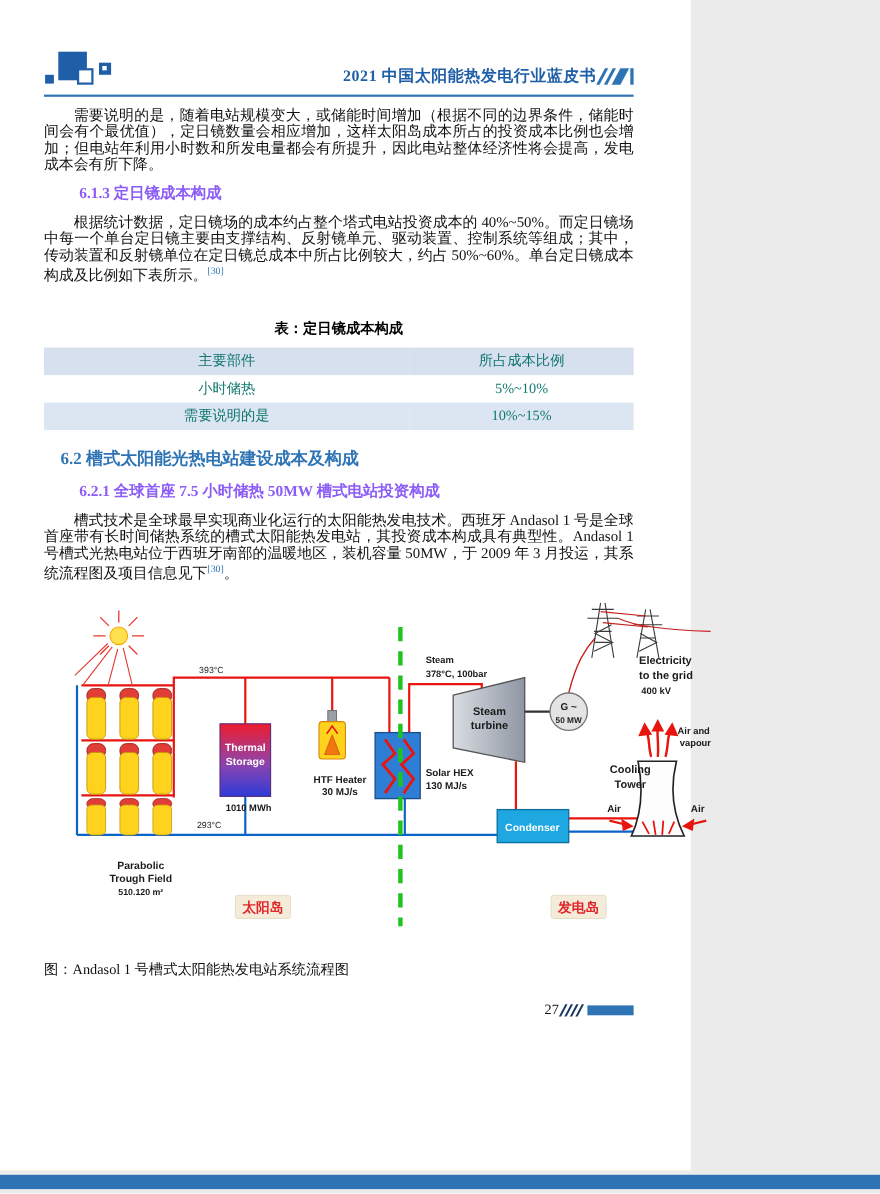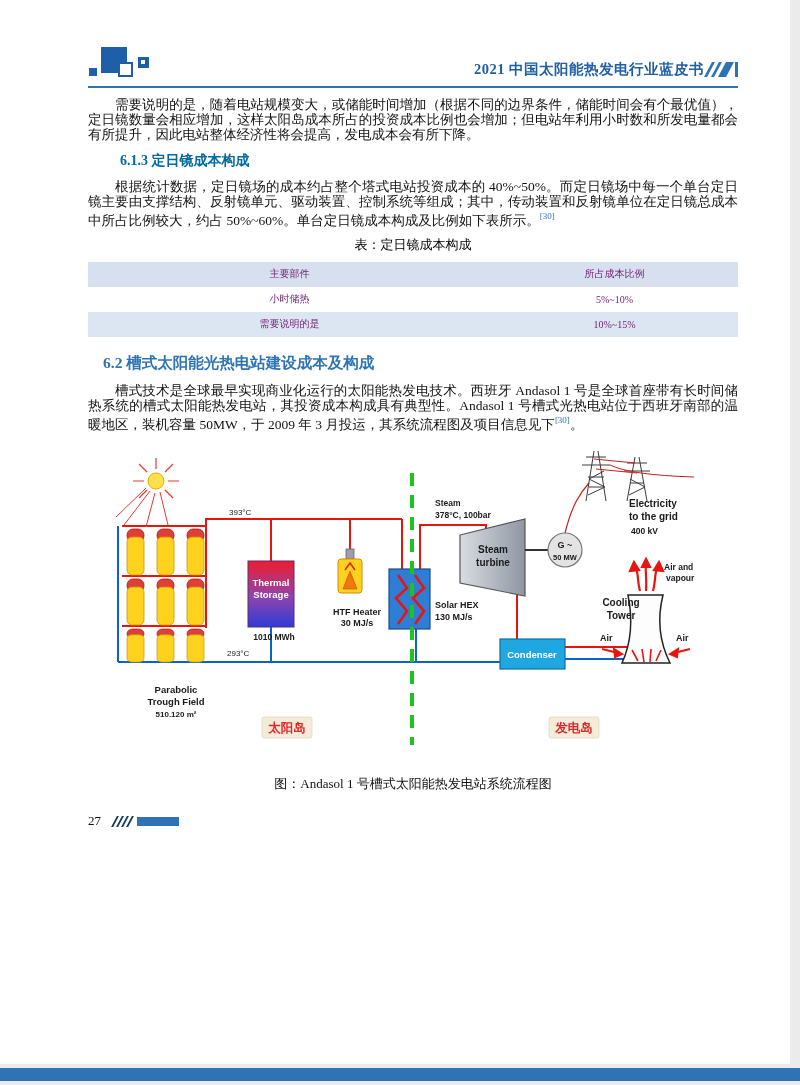--- a/index.html
+++ b/index.html
@@ -1,37 +1,37 @@
 <!DOCTYPE html>
 <html><head>
 <meta charset="utf-8">
 <style>
   *{margin:0;padding:0;box-sizing:border-box}
   html,body{width:800px;height:1085px}
   body{background:#ebebeb;font-family:"Liberation Serif","DejaVu Serif",serif;position:relative;overflow:hidden}
-  .paper{position:absolute;left:0;top:0;width:790px;height:1064px;background:#fff;padding:0 52px 0 88px}
+  .paper{position:absolute;left:0;top:0;width:628px;height:1064px;background:#fff;padding:0 52px 0 40px}
   .header{height:88px;display:flex;align-items:flex-end;justify-content:space-between;padding-bottom:7px;border-bottom:2px solid #2e74b5}
   .header-right{display:flex;align-items:center}
   .header-title{color:#1f5fa8;font-weight:bold;font-size:14.5px;letter-spacing:.5px}
   .hslash{display:inline-block;width:3px;height:15px;background:#2e74b5;transform:skewX(-28deg);margin-left:4px}
   .hslash.thick{width:8px}
   .hbar{display:inline-block;width:3px;height:15px;background:#2e74b5;margin-left:5px}
   .body-p{font-size:13.5px;line-height:15px;text-align:justify;text-indent:2em;color:#111;margin-top:9px}
-  .h-sub{color:#0369a1;font-weight:bold;font-size:14px;margin:10px 0 2px 32px}
+  .h-sub{color:#8b5cf6;font-weight:bold;font-size:14px;margin:10px 0 2px 32px}
   .h-main{color:#2e74b5;font-weight:bold;font-size:15.5px;margin:16px 0 2px 15px}
   sup.ref{color:#2e74b5;font-size:9px}
-  .table-caption{text-align:center;font-size:13px;font-weight:normal;margin:8px 0 8px}
-  table.cost{width:100%;border-collapse:collapse;font-size:10px;color:#701a75}
+  .table-caption{text-align:center;font-size:13px;font-weight:bold;margin:32px 0 8px}
+  table.cost{width:100%;border-collapse:collapse;font-size:13px;color:#0f766e}
   table.cost th,table.cost td{height:25px;text-align:center;font-weight:normal;vertical-align:middle}
   table.cost th{background:#d6e0ee}
   table.cost tbody tr:nth-child(even) td{background:#dce6f3}
   figure{margin-top:12px}
   figure svg{display:block;margin-left:6px}
-  figcaption{text-align:center;font-size:13px;color:#111;margin-top:12px}
-  .footer{display:flex;align-items:center;margin-top:20px;gap:10px}
+  figcaption{text-align:left;font-size:13px;color:#111;margin-top:12px}
+  .footer{display:flex;justify-content:flex-end;align-items:center;margin-top:20px;}
   .page-num{font-size:13px;color:#111}
   .footer-slashes{display:flex;align-items:center}
   .fslash{width:2px;height:11px;background:#17365d;transform:skewX(-28deg);margin-left:3px}
   .fbar{width:42px;height:9px;background:#2e74b5;margin-left:6px}
   .bottom-bar{position:absolute;left:0;top:1068px;width:800px;height:13px;background:#2e74b5}
   
   svg text{font-family:"Liberation Sans","DejaVu Sans",sans-serif;font-weight:bold;fill:#1a1a1a}
   svg text.n{font-weight:normal}
   svg text.tw{fill:#ffffff}
   svg text.tr{fill:#e0262b}
@@ -83,20 +83,21 @@
           <td>5%~10%</td>
         </tr>
       <tr>
           <td>需要说明的是</td>
           <td>10%~15%</td>
         </tr>
     </tbody>
   </table>
 
   <h2 class="h-main">6.2 槽式太阳能光热电站建设成本及构成</h2>
+  <h3 class="h-sub">6.2.1 全球首座 7.5 小时储热 50MW 槽式电站投资构成</h3>
 
   <p class="body-p"><span>槽式技术是全球最早实现商业化运行的太阳能热发电技术。西班牙 Andasol 1 号是全球首座带有长时间储热系统的槽式太阳能热发电站，其投资成本构成具有典型性。Andasol 1 号槽式光热电站位于西班牙南部的温暖地区，装机容量 50MW，于 2009 年 3 月投运，其系统流程图及项目信息见下</span><sup class="ref">[30]</sup><span>。</span></p>
 
   <figure>
     <svg width="640" height="320" viewBox="0 0 640 320">
       <defs>
         <g id="trough">
           <rect x="0" y="0" width="17" height="13" rx="6" fill="#e03e36" stroke="#99221c" stroke-width="0.8"></rect>
           <rect x="0" y="8" width="17" height="38" rx="5" fill="#ffd21e" stroke="#c8930a" stroke-width="0.8"></rect>
         </g>

